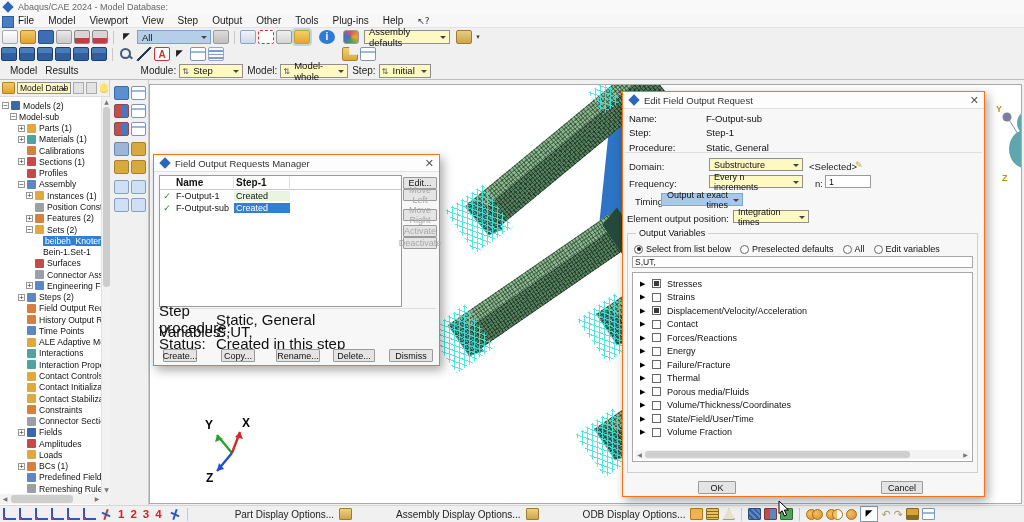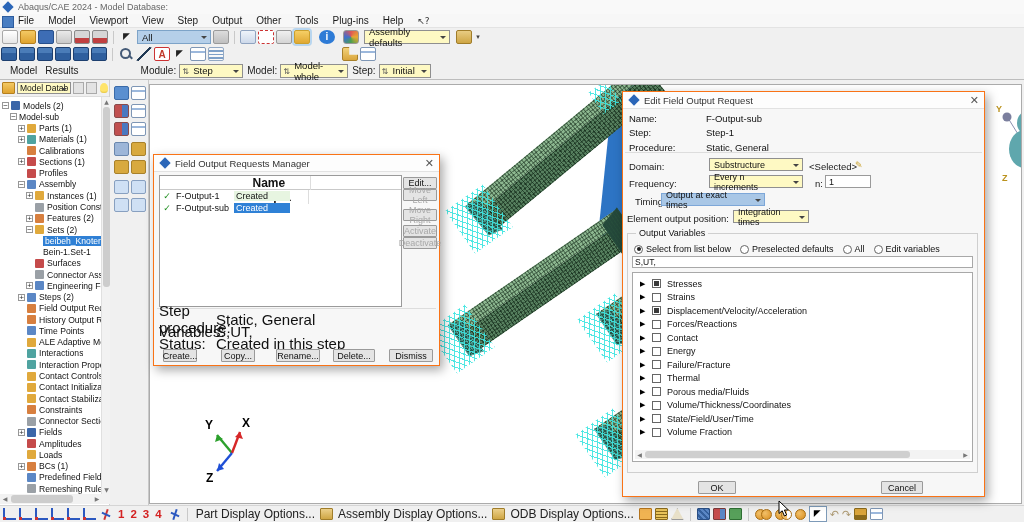--- a/index.html
+++ b/index.html
@@ -122,21 +122,21 @@
   .dlg{position:absolute;background:#f7f7f7;border:1px solid #f97316;box-shadow:3px 4px 10px rgba(0,0,0,.35);box-sizing:border-box;}
   .dlg-title{height:16px;display:flex;align-items:center;padding:0 5px;background:#fdfdfd;border-bottom:1px solid #e2e2e2;font-size:9.5px;color:#333;}
   .dlg-ico{width:8px;height:8px;background:#2b66b8;transform:rotate(45deg);margin:0 6px 0 2px;flex:none;}
   .dlg-x{margin-left:auto;color:#555;font-size:11px;line-height:11px;}
   .btn{background:#e4e4e4;border:1px solid #9a9a9a;font-size:9px;display:flex;align-items:center;justify-content:center;color:#111;box-sizing:border-box;border-radius:1px;}
   .btn.dis{color:#a8a8a8;}
 
   
   #mgr{left:153px;top:154px;width:287px;height:212px;z-index:20;}
   #mgr-table{position:absolute;left:5px;top:20px;width:243px;height:132px;background:#fff;border:1px solid #9a9a9a;box-sizing:border-box;overflow:hidden;}
-  .mgr-hdr{display:flex;font-weight:bold;font-size:12px;height:13px;align-items:center;border-bottom:1px solid #c9c9c9;flex-direction:column;}
+  .mgr-hdr{display:flex;font-weight:bold;font-size:10px;height:13px;align-items:center;border-bottom:1px solid #c9c9c9;}
   .mgr-hdr .c1{width:14px;}
   .mgr-hdr .c2{width:60px;border-right:1px solid #ddd;padding-left:2px;box-sizing:border-box;}
   .mgr-hdr .c3{width:56px;padding-left:2px;box-sizing:border-box;border-right:1px solid #ddd;}
   .mgr-row{display:flex;height:12px;font-size:9px;align-items:center;}
   .mgr-row .chk{width:14px;color:#1f8f1f;text-align:center;font-size:9px;}
   .mgr-row .chk::before{content:"\2713";}
   .mgr-row .nm{width:60px;padding-left:2px;box-sizing:border-box;overflow:hidden;white-space:nowrap;}
   .mgr-row .st{width:56px;padding-left:2px;box-sizing:border-box;}
   .st-green{background:#e7f5e1;}
   .st-blue{background:#2f81d6;color:#fff;}
@@ -183,21 +183,21 @@
 
   
   #bottombar{position:absolute;left:0;top:505px;width:100%;height:17px;background:#f0f0f0;border-top:1px solid #d5d5d5;display:flex;align-items:center;gap:3px;padding-left:3px;box-sizing:border-box;}
   .ax{width:11px;height:10px;border-left:2px solid #2b58c0;border-bottom:2px solid #2b58c0;position:relative;flex:none;}
   .ax::after{content:"";position:absolute;left:-2px;bottom:-2px;width:3px;height:3px;background:#c33;}
   .num{color:#d42222;font-weight:bold;font-size:11.5px;margin:0 3px;}
   .mini-triad{width:13px;height:13px;position:relative;flex:none;}
   .mini-triad::before{content:"";position:absolute;left:6px;top:1px;width:2px;height:11px;background:#c33;transform:rotate(18deg);}
   .mini-triad::after{content:"";position:absolute;left:6px;top:2px;width:2px;height:9px;background:#2b58c0;transform:rotate(-65deg);}
   .mini-triad.blue::before{background:#2b58c0;}
-  .bb-btn{font-size:12px;color:#222;background:transparent;border:none;padding:0 2px;font-family:"Liberation Sans",sans-serif;white-space:nowrap;}
+  .bb-btn{font-size:10px;color:#222;background:transparent;border:none;padding:0 2px;font-family:"Liberation Sans",sans-serif;white-space:nowrap;margin-left:39px;}
   .bi{width:13px;height:12px;flex:none;box-sizing:border-box;border-radius:1px;}
   .bi-cube{background:linear-gradient(#ecd08a,#cfa644);border:1px solid #a07d2a;}
   .bi-cube-o{background:#f0b352;border:1px solid #b5741d;}
   .bi-ladder{background:repeating-linear-gradient(#e8c25a 0 2px,#8a6a1d 2px 3px);border:1px solid #8a6a1d;}
   .bi-tri{background:#e8e0c8;border:1px solid #999;clip-path:polygon(50% 0,100% 100%,0 100%);}
   .bi-cube-b{background:repeating-linear-gradient(45deg,#5b87c5 0 2px,#35609c 2px 4px);border:1px solid #2a4f85;}
   .bi-cube-rb{background:linear-gradient(90deg,#c54b4b 50%,#5b87c5 50%);border:1px solid #7a3a3a;}
   .bi-cube-g{background:#57a05a;border:1px solid #2f6f33;}
   .cir{width:11px;height:11px;border-radius:50%;background:radial-gradient(circle at 35% 35%,#f2c069,#d98e1f);border:1px solid #a86e14;box-sizing:border-box;flex:none;}
   .cir.half{background:linear-gradient(90deg,#f2c069 50%,#fff 50%);}
@@ -706,21 +706,21 @@
     <span class="pencil g" style="left:232px;top:68px;">✎</span>
     <span class="erow-lbl" style="left:6px;top:86px;">Frequency:</span>
     <span class="combo" style="left:86px;top:83px;width:94px;">
         <span>Every n increments</span>
       </span>
     <span class="erow-lbl" style="left:192px;top:86px;">n:</span>
     <span id="nval" style="left:202px;top:83px;width:46px;height:13px;">
         <span>1</span>
       </span>
     <span class="erow-lbl" style="left:12px;top:104px;">Timing:</span>
-    <span class="combo hl" style="left:38px;top:101px;width:104px;">
+    <span class="combo hl" style="left:38px;top:101px;width:82px;text-align:right;">
         <span>Output at exact times</span>
       </span>
     <span class="erow-lbl" style="left:4px;top:121px;">Element output position:</span>
     <span class="combo" style="left:110px;top:118px;width:76px;">
         <span>Integration times</span>
       </span>
 
     <div id="grp">
       <span id="grp-title">Output Variables</span>
       <div id="radios">
@@ -766,27 +766,27 @@
 
             <div class="var-row">
               <span class="tri"></span>
               <span class="cbx filled"></span>
               <span>Displacement/Velocity/Acceleration</span>
             </div>
 
             <div class="var-row">
               <span class="tri"></span>
               <span class="cbx"></span>
+              <span>Contact</span>
+            </div>
+
+            <div class="var-row">
+              <span class="tri"></span>
+              <span class="cbx"></span>
               <span>Forces/Reactions</span>
-            </div>
-
-            <div class="var-row">
-              <span class="tri"></span>
-              <span class="cbx"></span>
-              <span>Contact</span>
             </div>
 
             <div class="var-row">
               <span class="tri"></span>
               <span class="cbx"></span>
               <span>Energy</span>
             </div>
 
             <div class="var-row">
               <span class="tri"></span>

